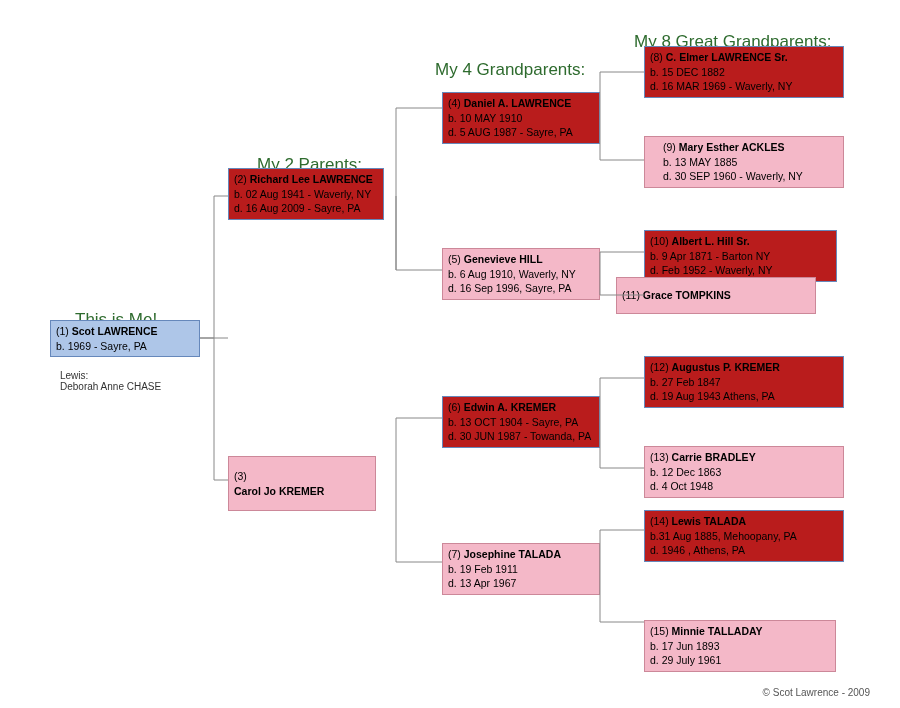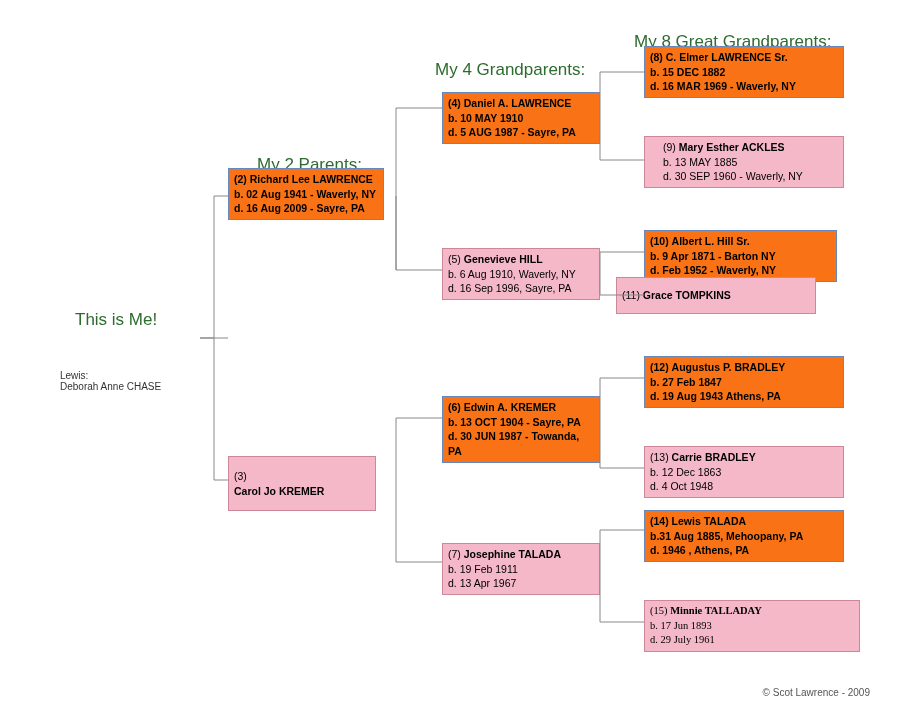--- a/index.html
+++ b/index.html
@@ -25,23 +25,22 @@
       pointer-events: none;
     }
     .node {
       position: absolute;
       border: 1px solid #999;
       padding: 3px 5px;
       font-size: 10.5px;
       line-height: 1.4;
     }
     .node-blue {
-      background: #f97316;
+      background: #b91c1c;
       border-color: #6688bb;
-      font-weight: bold;
     }
     .node-pink {
       background: #f4b8c8;
       border-color: #cc8899;
     }
     .node-self {
       background: #aec6e8;
       border-color: #6688bb;
     }
     .section-label {
@@ -64,20 +63,25 @@
 </head>
 <body>
 
 <div class="chart-container">
 
   <div class="section-label" style="left:75px; top:310px;">This is Me!</div>
   <div class="section-label" style="left:230px; top:155px;margin-left:27px;">My 2 Parents:</div>
   <div class="section-label" style="left:435px; top:60px;">My 4 Grandparents:</div>
   <div class="section-label" style="left:634px; top:32px;">My 8 Great Grandparents:</div>
 
+  <div class="node node-self" style="left:50px; top:320px; width:150px;">
+    <span>(1)</span>
+    <strong>Scot LAWRENCE</strong><br>
+    <span>b. 1969 - Sayre, PA</span>
+  </div>
 
   <div class="wife-label" style="left:60px; top:370px;">
     <span>Lewis:</span><br>
     <span>Deborah Anne CHASE</span>
   </div>
 
   <div class="node node-blue" style="left:228px; top:168px; width:156px;">
     <span>(2)</span>
     <strong>Richard Lee LAWRENCE</strong><br>
     <span>b. 02 Aug 1941 - Waverly, NY</span><br>
@@ -138,40 +142,40 @@
     <span>d. Feb 1952 - Waverly, NY</span>
   </div>
 
   <div class="node node-pink" style="left:616px; top:277px; width:200px; padding: 10px 5px;">
     <span>(11)</span>
     <strong>Grace TOMPKINS</strong>
   </div>
 
   <div class="node node-blue" style="left:644px; top:356px; width:200px;">
     <span>(12)</span>
-    <strong>Augustus P. BRADLEY</strong><br>
+    <strong>Augustus P. KREMER</strong><br>
     <span>b. 27 Feb 1847</span><br>
     <span>d. 19 Aug 1943  Athens, PA</span>
   </div>
 
   <div class="node node-pink" style="left:644px; top:446px; width:200px;">
     <span>(13)</span>
     <strong>Carrie BRADLEY</strong><br>
     <span>b. 12 Dec 1863</span><br>
     <span>d. 4 Oct 1948</span>
   </div>
 
   <div class="node node-blue" style="left:644px; top:510px; width:200px;">
     <span>(14)</span>
     <strong>Lewis TALADA</strong><br>
     <span>b.31 Aug 1885, Mehoopany, PA</span><br>
     <span>d. 1946 , Athens, PA</span>
   </div>
 
-  <div class="node node-pink" style="left:644px; top:600px; width:216px;font-family:Liberation Serif, serif;">
+  <div class="node node-pink" style="left:644px; top:620px; width:192px;">
     <span>(15)</span>
     <strong>Minnie TALLADAY</strong><br>
     <span>b. 17 Jun 1893</span><br>
     <span>d. 29 July 1961</span>
   </div>
 
   <div class="copyright" style="right:30px; bottom:10px;">© Scot Lawrence - 2009</div>
 
   <svg class="lines">
 

